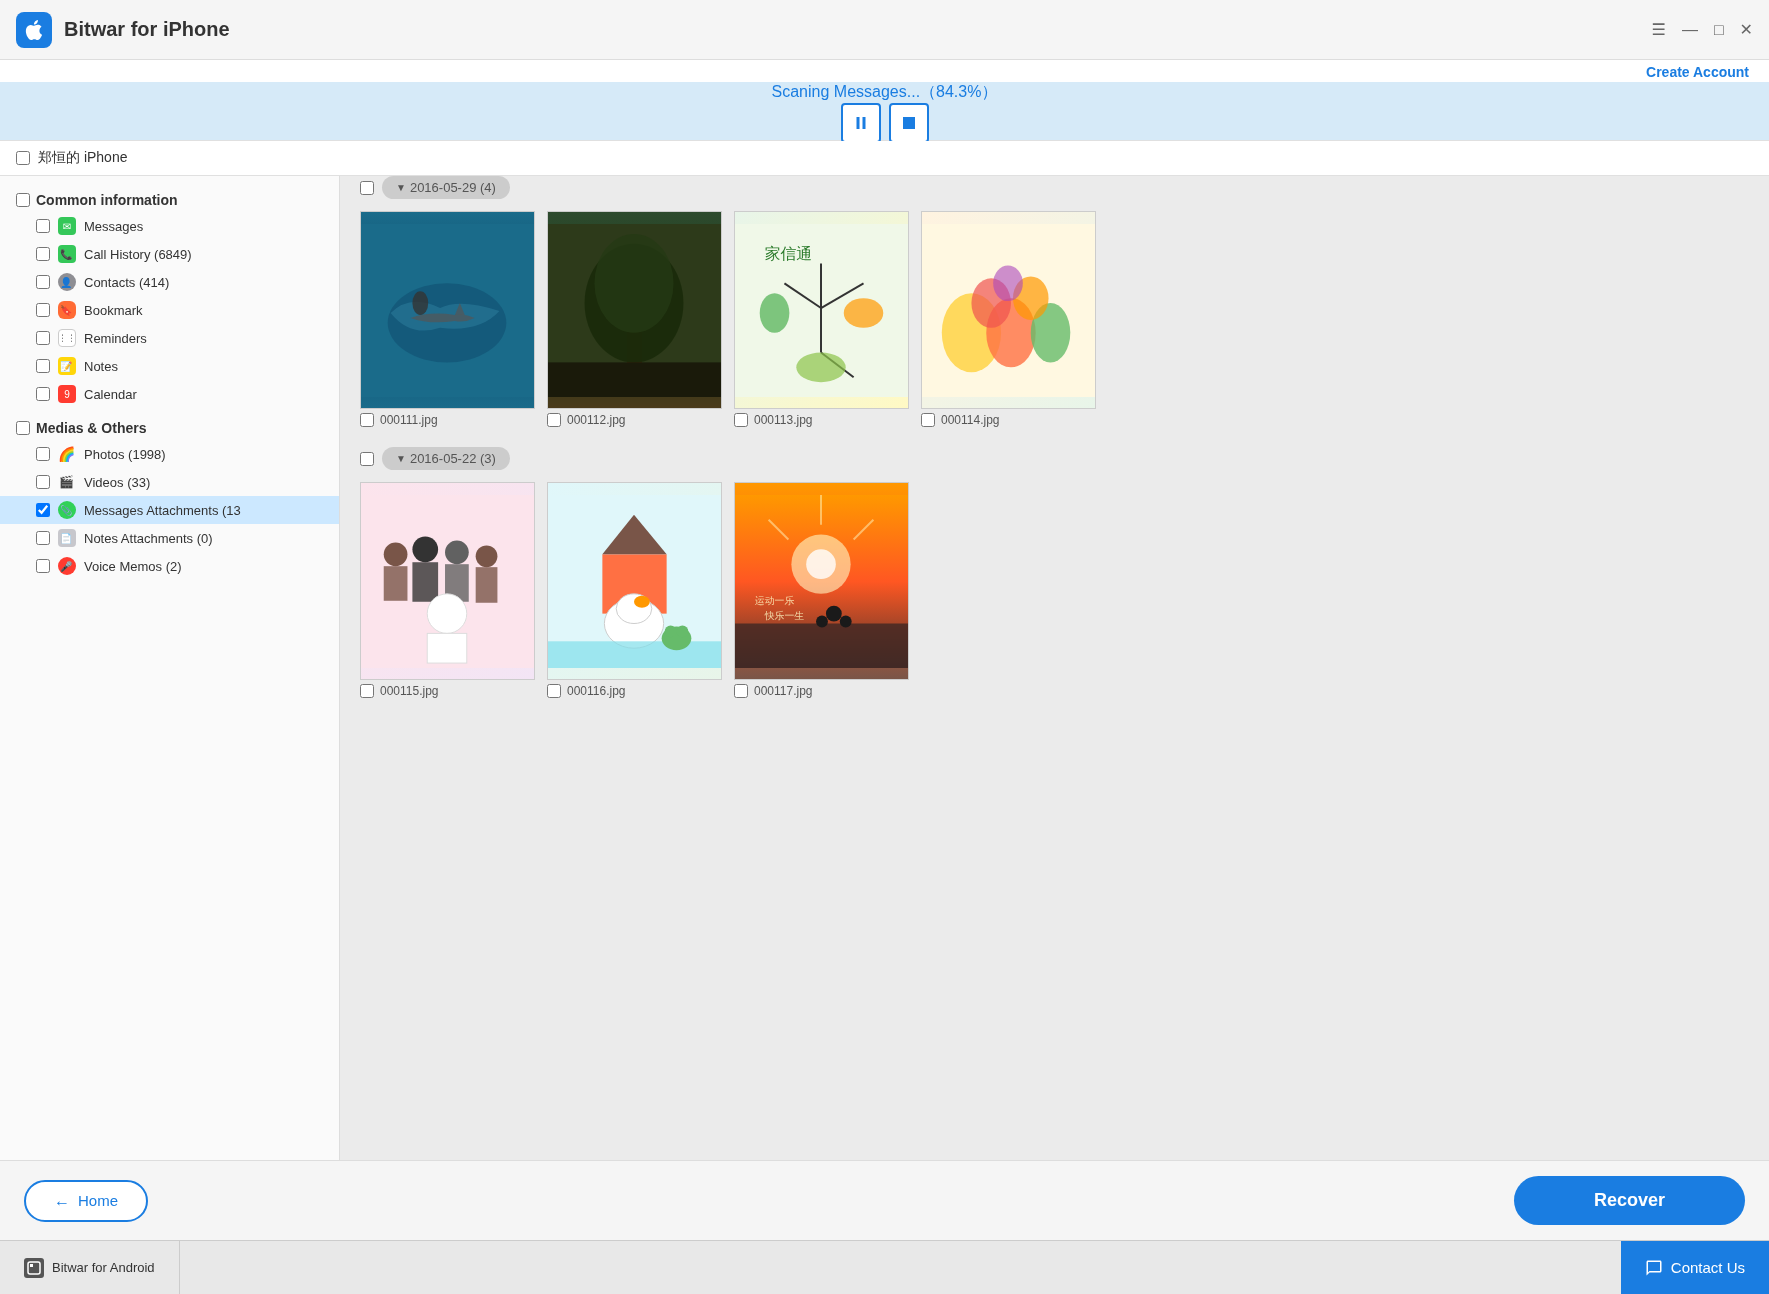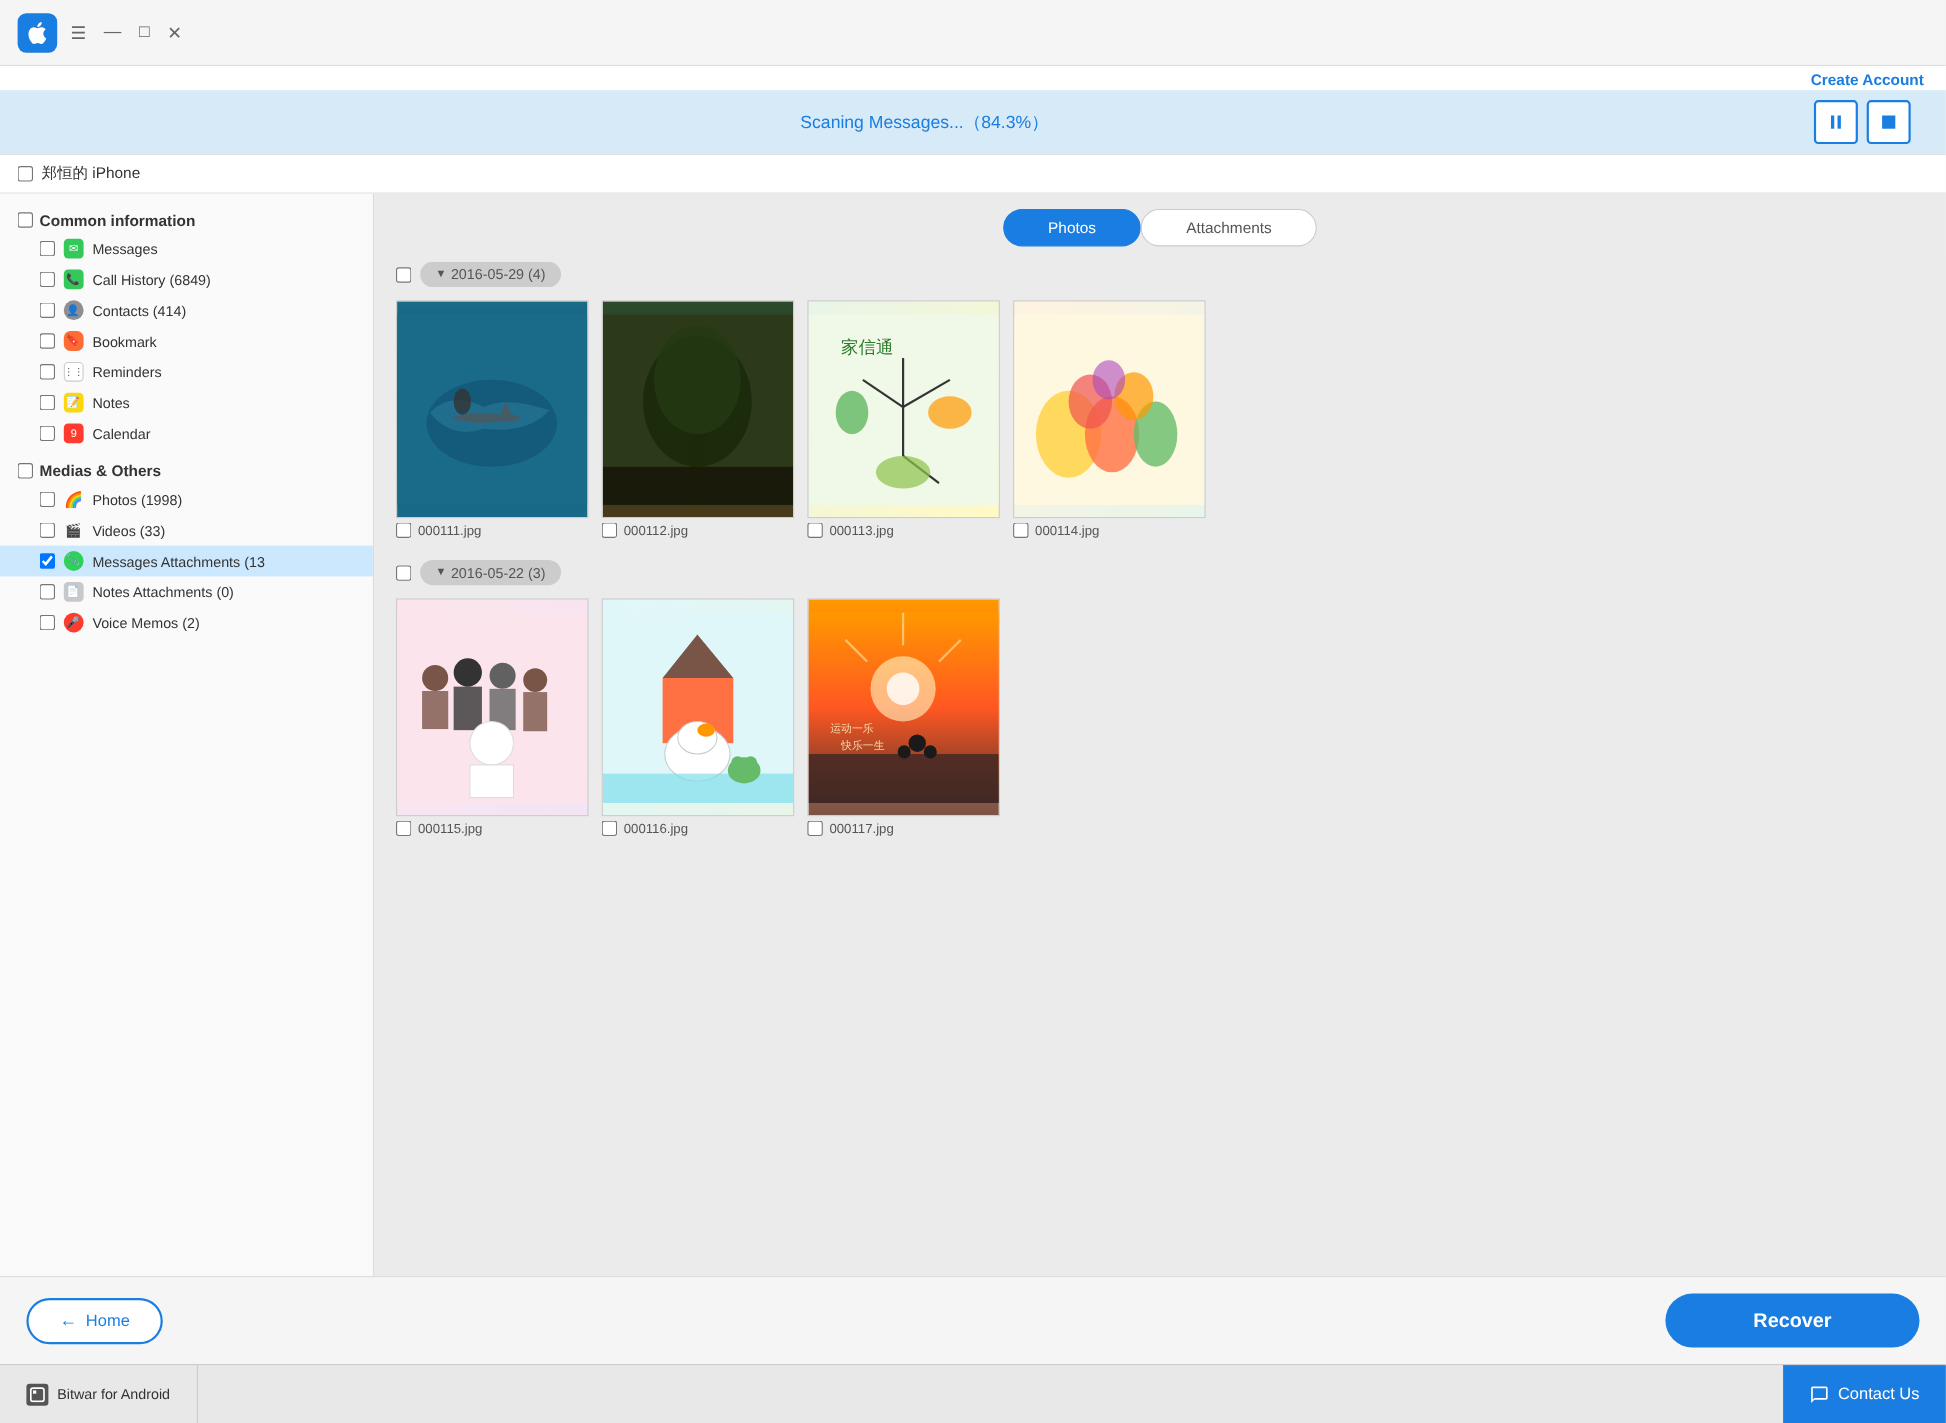--- a/index.html
+++ b/index.html
@@ -13,21 +13,21 @@
     .title-bar .logo { width: 36px; height: 36px; background: #1a7de1; border-radius: 8px; display: flex; align-items: center; justify-content: center; margin-right: 12px; }
     .title-bar .logo svg { width: 24px; height: 24px; fill: white; }
     .title-bar .app-title { font-size: 20px; font-weight: 600; color: #333; flex: 1; }
     .title-bar .win-controls { display: flex; gap: 16px; align-items: center; }
     .title-bar .win-controls span { cursor: pointer; color: #666; font-size: 16px; }
 
     
     .top-bar { background: #fff; border-bottom: 1px solid #e0e0e0; flex-shrink: 0; }
     .create-account-row { display: flex; justify-content: flex-end; padding: 4px 20px 2px; }
     .create-account-link { color: #1a7de1; font-weight: bold; font-size: 14px; cursor: pointer; text-decoration: none; }
-    .scan-bar { background: #d6eaf8; display: flex; align-items: center; padding: 0 32px; height: 58px; }
+    .scan-bar { background: #d6eaf8; display: flex; align-items: center; padding: 0 32px; height: 58px; flex-direction: column; }
     .scan-text { flex: 1; text-align: center; color: #1a7de1; font-size: 16px; font-weight: 500; }
     .scan-controls { display: flex; gap: 8px; }
     .scan-btn { width: 40px; height: 40px; border: 2px solid #1a7de1; background: white; border-radius: 4px; display: flex; align-items: center; justify-content: center; cursor: pointer; }
     .scan-btn svg { width: 18px; height: 18px; fill: #1a7de1; }
 
     
     .device-row { background: #fff; padding: 8px 16px; border-bottom: 1px solid #e0e0e0; flex-shrink: 0; display: flex; align-items: center; gap: 8px; }
     .device-checkbox { width: 14px; height: 14px; }
     .device-name { font-size: 14px; color: #333; font-weight: 500; }
 
@@ -105,20 +105,21 @@
   </style>
 </head>
 <body>
 
 <div class="title-bar">
   <div class="logo">
     <svg viewBox="0 0 24 24" xmlns="http://www.w3.org/2000/svg">
       <path d="M18.71 19.5c-.83 1.24-1.71 2.45-3.05 2.47-1.34.03-1.77-.79-3.29-.79-1.53 0-2 .77-3.27.82-1.31.05-2.3-1.32-3.14-2.53C4.25 17 2.94 12.45 4.7 9.39c.87-1.52 2.43-2.48 4.12-2.51 1.28-.02 2.5.87 3.29.87.78 0 2.26-1.07 3.8-.91.65.03 2.47.26 3.64 1.98-.09.06-2.17 1.28-2.15 3.81.03 3.02 2.65 4.03 2.68 4.04-.03.07-.42 1.44-1.38 2.73M13 3.5c.73-.83 1.94-1.46 2.94-1.5.13 1.17-.34 2.35-1.04 3.19-.69.85-1.83 1.51-2.95 1.42-.15-1.15.41-2.35 1.05-3.11z"></path>
     </svg>
   </div>
+  <span class="app-title">Bitwar for iPhone</span>
   <div class="win-controls">
     <span>☰</span>
     <span>—</span>
     <span>□</span>
     <span>✕</span>
   </div>
 </div>
 
 <div class="top-bar">
   <div class="create-account-row">
@@ -219,24 +220,20 @@
     </div>
     <div class="sidebar-item">
       <input type="checkbox" class="item-checkbox" style="">
       <div class="item-icon" style="background:#ff3b30; color:white; font-size:10px; border-radius:50%;">🎤</div>
       <span class="item-label">Voice Memos (2)</span>
     </div>
   </div>
 
   <div class="right-panel">
 
-    <div class="tab-bar">
-      <button class="tab-btn active">Photos</button>
-      <button class="tab-btn">Attachments</button>
-    </div>
 
     <div class="photo-area">
 
       <div class="date-group">
         <div class="date-header">
           <input type="checkbox" class="date-checkbox" style="">
           <div class="date-label">
             <span class="arrow">▼</span>
             <span>2016-05-29 (4)</span>
           </div>

